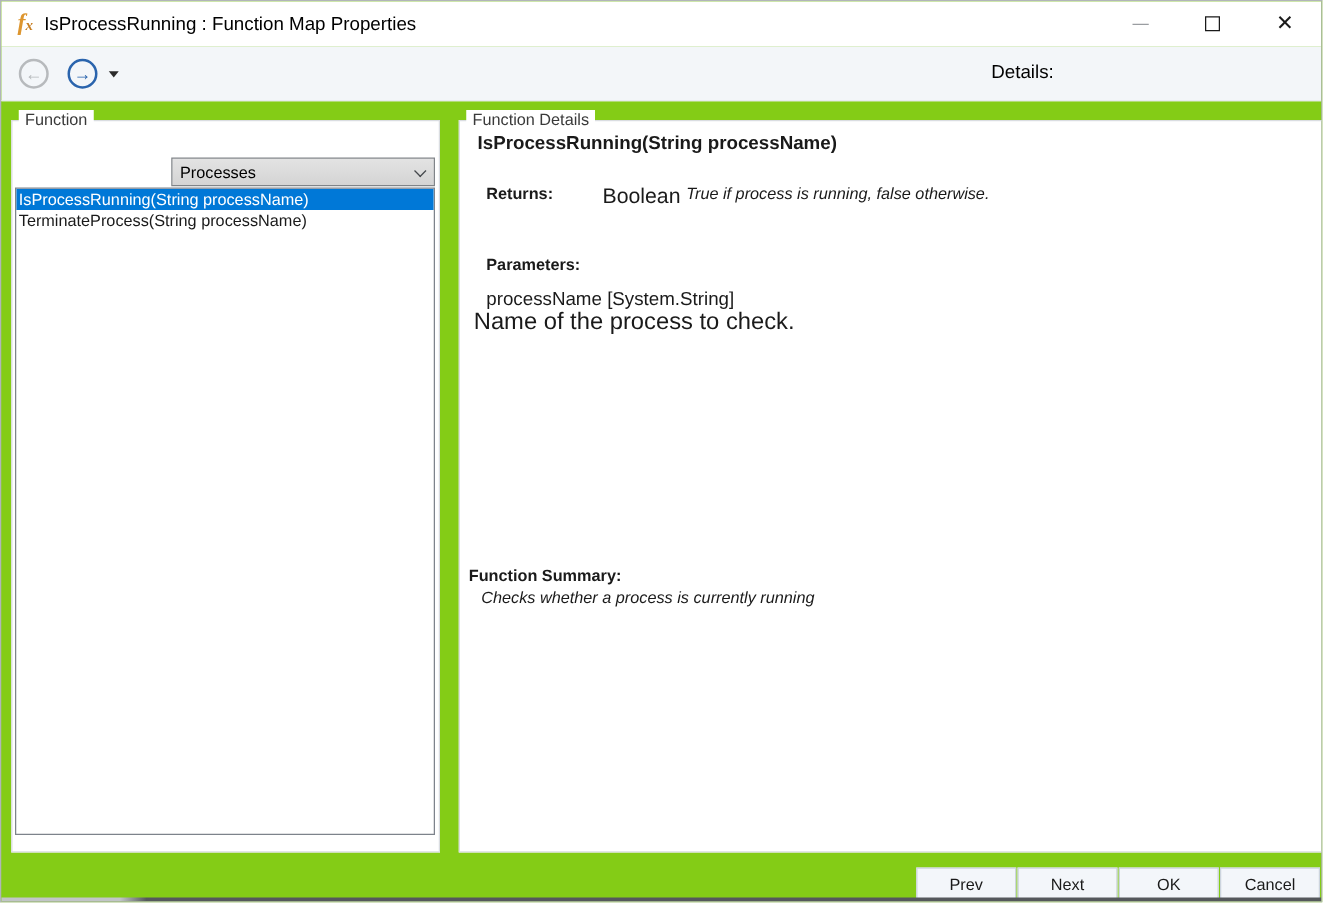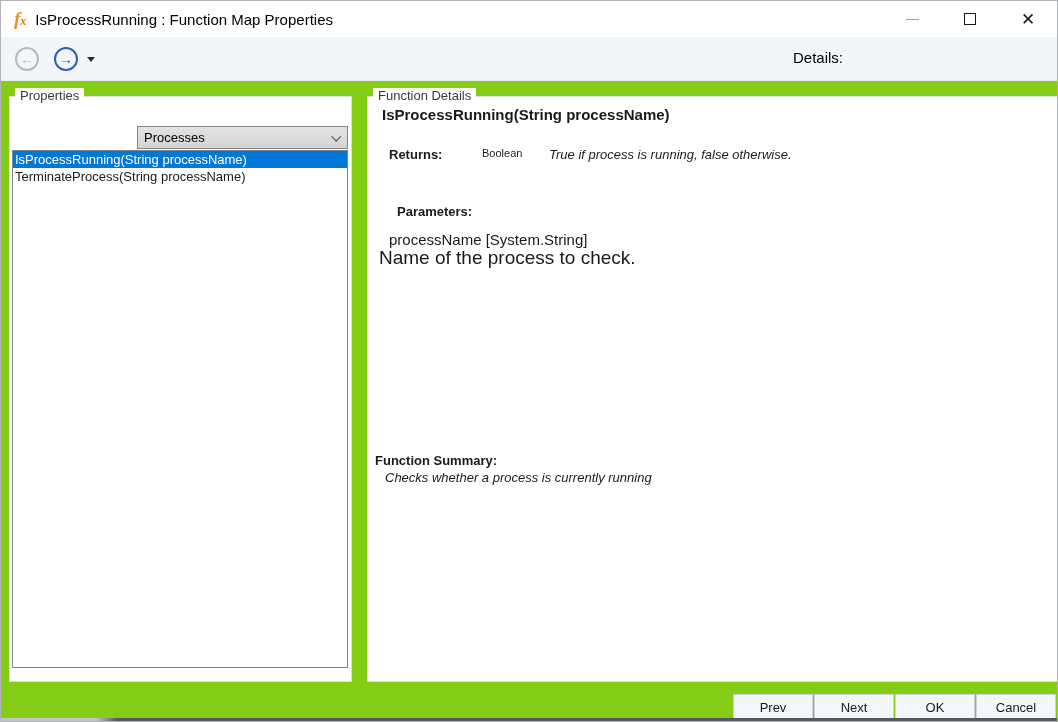--- a/index.html
+++ b/index.html
@@ -84,23 +84,23 @@
   .listbox {
     position:absolute; left:2px; top:53px; width:336px; height:518px;
     background:#ffffff; border:1px solid #7d838b; overflow:hidden;
   }
   .list-item { height:17px; line-height:17px; font-size:13px; padding-left:2px; color:#1a1a1a; white-space:nowrap; }
   .list-item.selected { background:#0078d7; color:#ffffff; }
 
   
   .fd-signature { position:absolute; left:14px; top:9px; font-size:15px; font-weight:bold; color:#1a1a1a; }
   .fd-returns-label { position:absolute; left:21px; top:50px; font-size:13px; font-weight:bold; }
-  .fd-returns-type  { position:absolute; left:114px; top:50px; font-size:11px; }
+  .fd-returns-type  { position:absolute; left:114px; top:50px; font-size:17px; }
   .fd-returns-desc  { position:absolute; left:181px; top:50px; font-size:13px; font-style:italic; }
-  .fd-params-label  { position:absolute; left:21px; top:107px; font-size:13px; font-weight:bold;margin-left:8px; }
+  .fd-params-label  { position:absolute; left:21px; top:107px; font-size:13px; font-weight:bold; }
   .fd-param-name    { position:absolute; left:21px; top:134px; font-size:15px; }
   .fd-param-desc    { position:absolute; left:11px; top:150px; font-size:19px; }
   .fd-summary-label { position:absolute; left:7px;  top:356px; font-size:13px; font-weight:bold; }
   .fd-summary-text  { position:absolute; left:17px; top:373px; font-size:13px; font-style:italic; }
 
   
   .footer-buttons { position:absolute; right:1px; top:693px; display:flex; }
   .btn {
     width:80px; height:26px; background:#f3f6fa; border:1px solid #ccd4de;
     font-size:13px; color:#1a1a1a; display:flex; align-items:center; justify-content:center;
@@ -137,21 +137,21 @@
         <span>←</span>
       </div>
     <div class="nav-circle nav-fwd">
         <span>→</span>
       </div>
     <span class="caret-down split-caret"></span>
     <span class="editing-label">Details:</span>
   </div>
 
   <div class="groupbox gb-functions">
-    <span class="gb-caption">Properties</span>
+    <span class="gb-caption">Function</span>
     <span class="cat-label">Categories:</span>
     <div class="combobox">
       <span>Processes</span>
       <span class="chev"></span>
     </div>
     <div class="listbox">
       <div class="list-item selected">IsProcessRunning(String processName)</div>
       <div class="list-item">TerminateProcess(String processName)</div>
     </div>
   </div>

